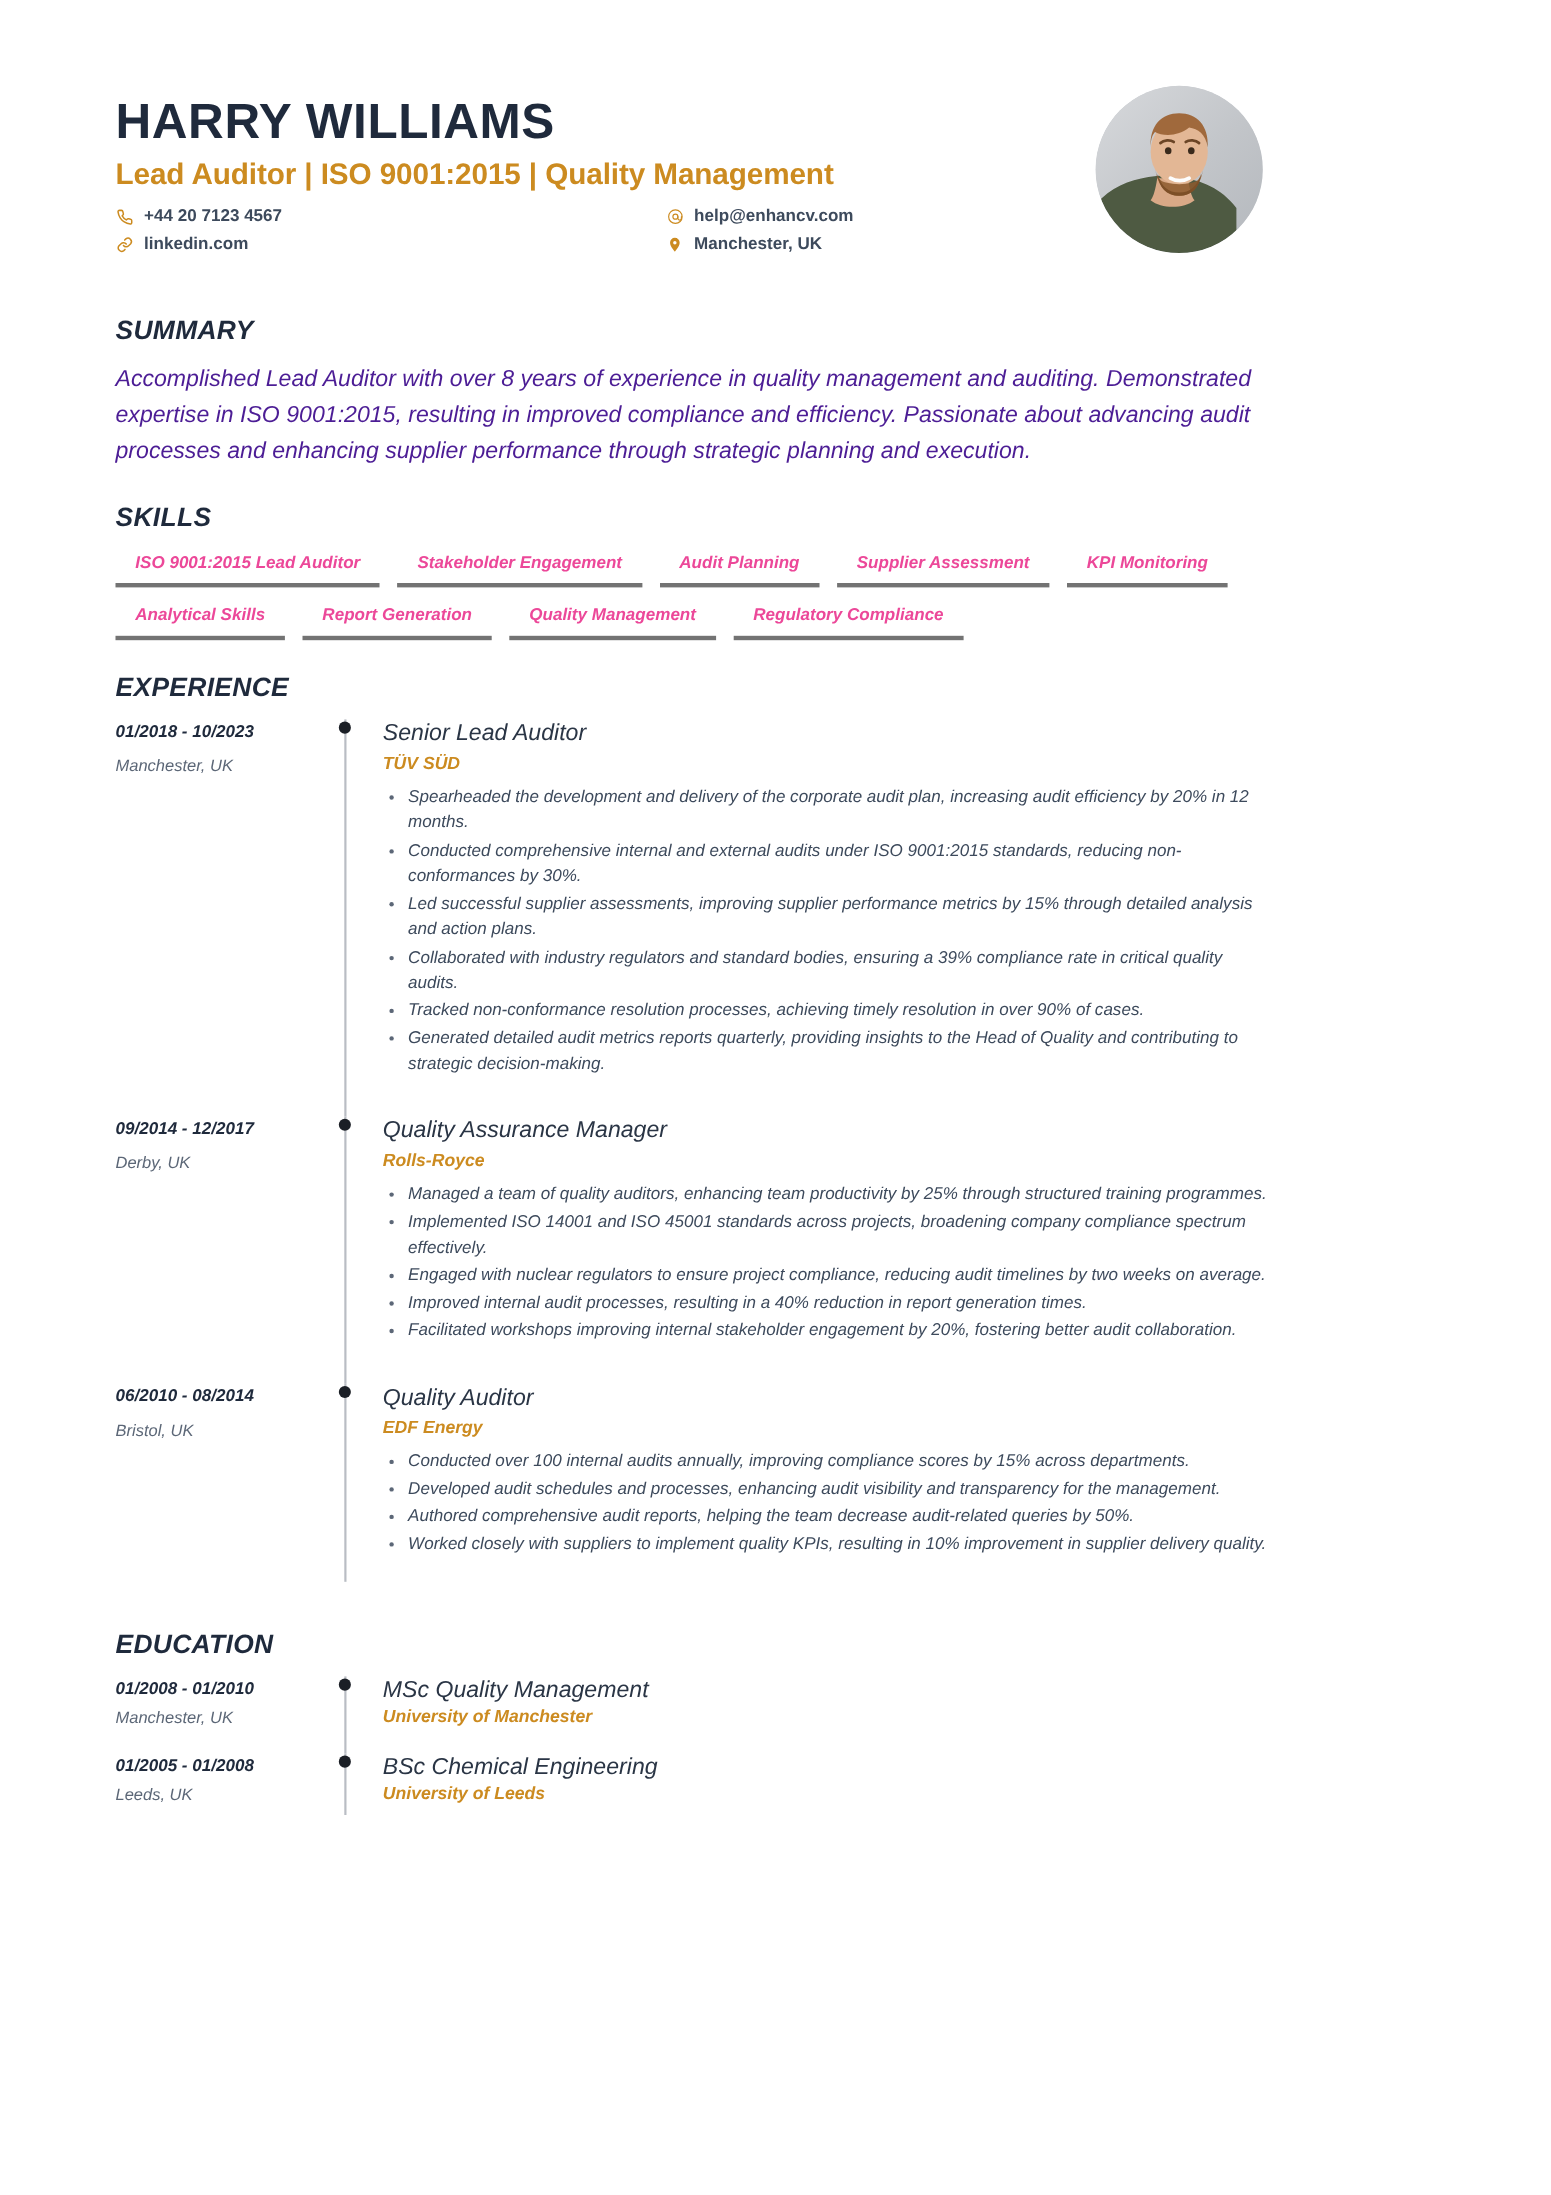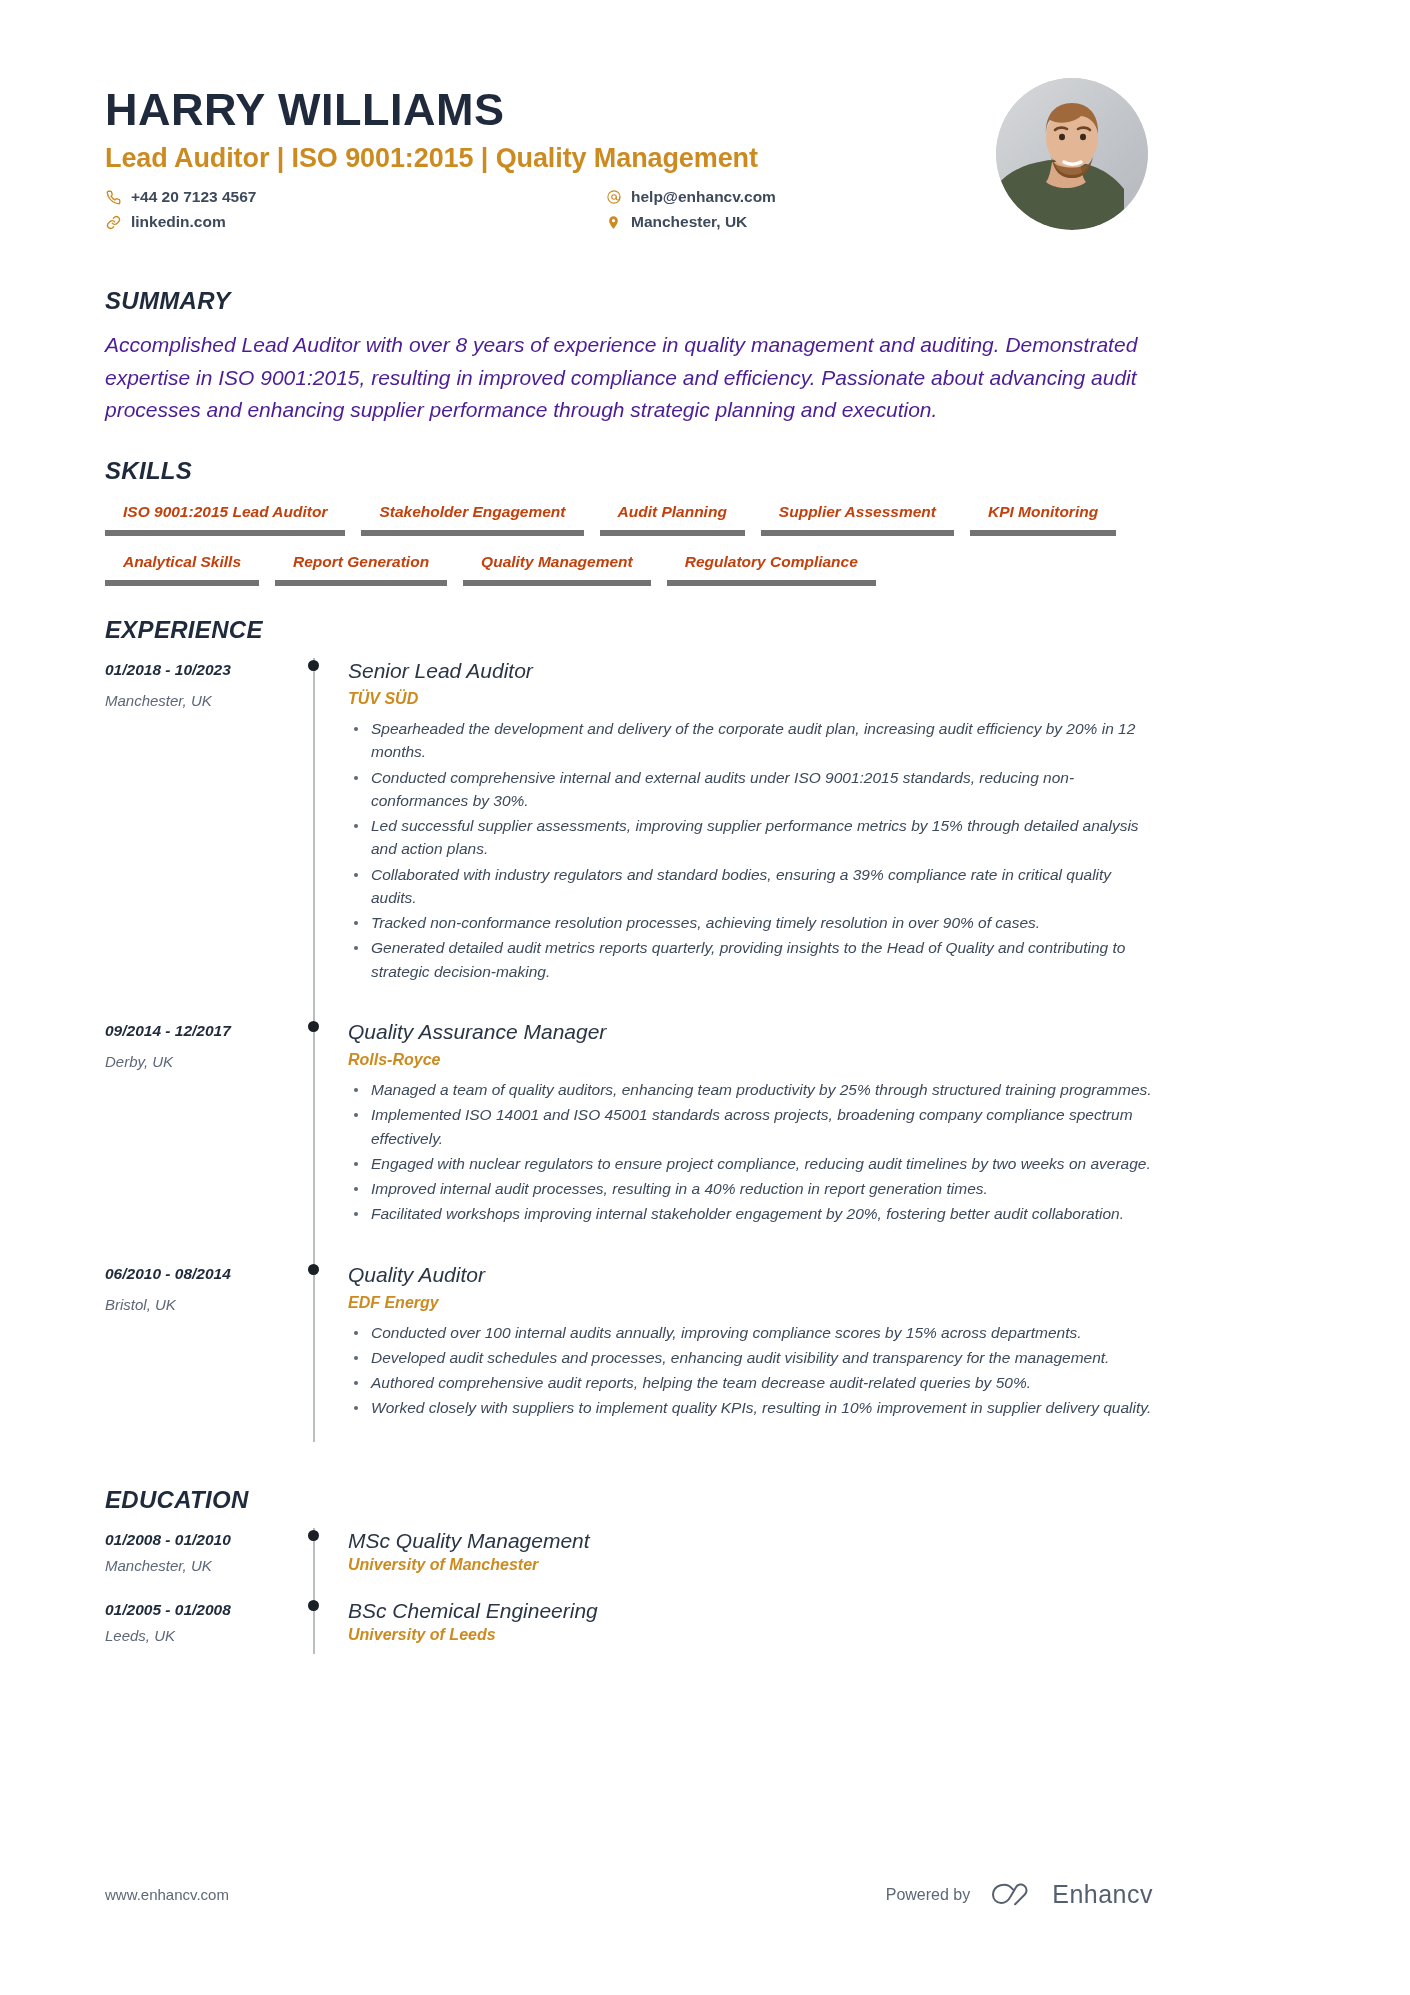--- a/index.html
+++ b/index.html
@@ -110,23 +110,23 @@
   .skills-row {
     display: flex;
     flex-wrap: nowrap;
     gap: 16px;
     margin-bottom: 13px;
   }
 
   .skill-tag {
     font-size: 15.5px;
     font-weight: bold;
-    color: #c2410c;
+    color: #ec4899;
     padding: 4px 18px 9px 18px;
-    border-bottom: 6px solid #737373;
+    border-bottom: 4px solid #737373;
     white-space: nowrap;
   }
 
   
   .entry {
     display: grid;
     grid-template-columns: 195px 44px 1fr;
     position: relative;
   }
 
@@ -458,26 +458,14 @@
             <span class="rail-dot"></span>
           </div>
           <div class="entry-body">
             <div class="entry-role">BSc Chemical Engineering</div>
             <div class="entry-company">University of Leeds</div>
           </div>
         </div>
       </div>
   </div>
 
-  <div class="footer">
-    <div class="footer-url">www.enhancv.com</div>
-    <div class="footer-brand">
-      <span class="footer-powered">Powered by</span>
-      <span class="footer-logo">
-        <svg width="54" height="28" viewBox="0 0 54 28" fill="none" stroke="#55606e" stroke-width="2">
-          <path d="M25 8.5c-3.2-4.2-8-5.6-12.4-4.3C8 5.6 5 9.4 5 13.8c0 4.6 3.6 8.2 8.2 8.2 4.4 0 7.6-3 9.4-6.6L28 6.2c1.7-3 5.6-3.6 8.3-1.5 2.8 2.2 3 6.3.5 8.8l-9.7 9.7" stroke-linecap="round" stroke-linejoin="round"></path>
-        </svg>
-        <span class="footer-logo-text">Enhancv</span>
-      </span>
-    </div>
-  </div>
 
 </div>
 
 </body></html>

